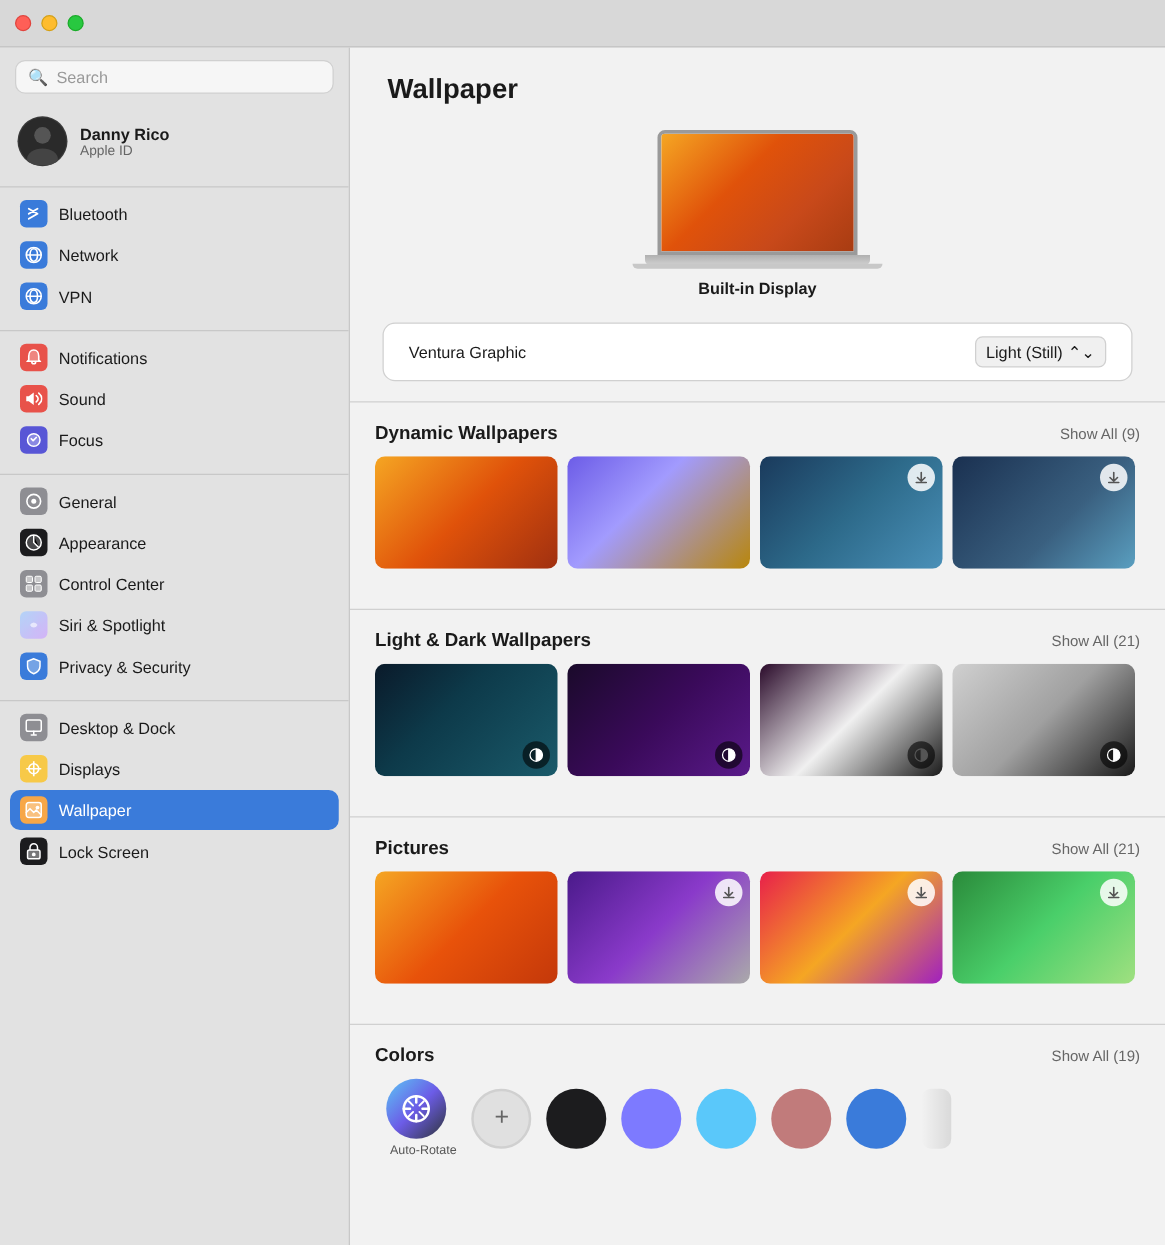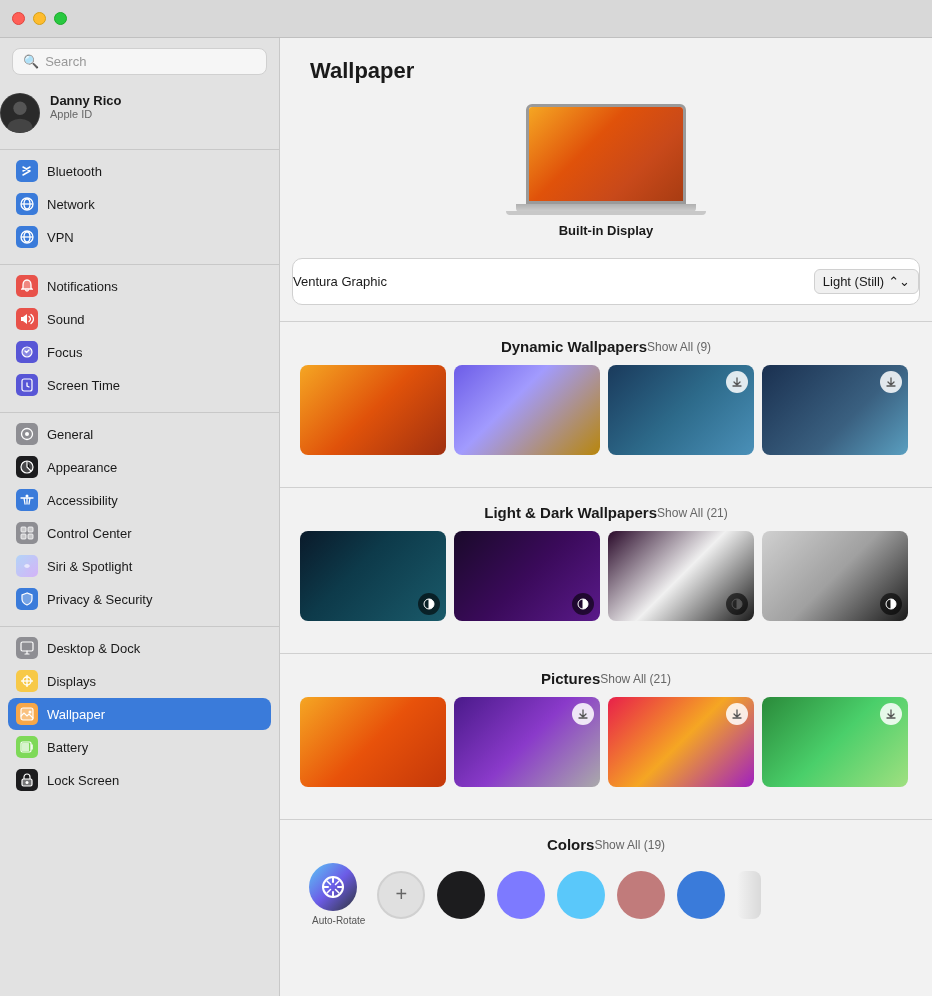--- a/index.html
+++ b/index.html
@@ -81,22 +81,22 @@
       outline: none;
       font-size: 13px;
       color: #555;
       width: 100%;
     }
     .search-input::placeholder { color: #999; }
 
     
     .user-profile {
       display: flex;
-      align-items: flex-start;
-      padding: 8px 0 12px;
+      align-items: center;
+      padding: 8px 14px 12px;
       gap: 10px;
       cursor: pointer;
     }
     .user-avatar {
       width: 40px;
       height: 40px;
       border-radius: 50%;
       background: #3a3a3a;
       display: flex;
       align-items: center;
@@ -234,22 +234,22 @@
     }
     .display-label {
       font-size: 13px;
       font-weight: 600;
       color: #1a1a1a;
       margin-top: 8px;
     }
 
     
     .wallpaper-selector {
-      margin: 0 12px;
-      padding: 10px 0;
+      margin: 0 26px;
+      padding: 10px 20px;
       background: white;
       border-radius: 10px;
       display: flex;
       align-items: center;
       justify-content: space-between;
       border: 1px solid #d0d0d0;
       flex-shrink: 0;
     }
     .wallpaper-name {
       font-size: 13px;
@@ -274,21 +274,21 @@
       background: #d0d0d0;
       margin: 16px 0;
     }
 
     
     .wallpaper-section {
       padding: 0 20px 16px;
     }
     .section-header {
       display: flex;
-      justify-content: center;
+      justify-content: space-between;
       align-items: center;
       margin-bottom: 10px;
     }
     .section-title {
       font-size: 15px;
       font-weight: 700;
       color: #1a1a1a;
     }
     .show-all-btn {
       font-size: 12px;
@@ -516,29 +516,20 @@
       </div>
       <div class="sidebar-item">
         <div class="item-icon icon-focus">
           <svg width="14" height="14" viewBox="0 0 14 14" fill="none">
             <path d="M7 2a5 5 0 000 10A5 5 0 007 2z" fill="white" fill-opacity="0.3" stroke="white" stroke-width="1.2"></path>
             <path d="M9 5L6.5 7.5 5 6" stroke="white" stroke-width="1.4" stroke-linecap="round" stroke-linejoin="round"></path>
           </svg>
         </div>
         <span class="item-label">Focus</span>
       </div>
-      <div class="sidebar-item">
-        <div class="item-icon icon-screentime">
-          <svg width="12" height="14" viewBox="0 0 12 14" fill="none">
-            <rect x="1" y="1" width="10" height="12" rx="2" stroke="white" stroke-width="1.2"></rect>
-            <path d="M6 5v3l2 1" stroke="white" stroke-width="1.3" stroke-linecap="round"></path>
-          </svg>
-        </div>
-        <span class="item-label">Screen Time</span>
-      </div>
     </div>
 
     <div class="sidebar-divider"></div>
 
     <div class="sidebar-section">
       <div class="sidebar-item">
         <div class="item-icon icon-general">
           <svg width="14" height="14" viewBox="0 0 14 14" fill="none">
             <circle cx="7" cy="7" r="5.5" stroke="white" stroke-width="1.3"></circle>
             <circle cx="7" cy="7" r="2" fill="white"></circle>
@@ -547,29 +538,20 @@
         <span class="item-label">General</span>
       </div>
       <div class="sidebar-item">
         <div class="item-icon icon-appearance">
           <svg width="14" height="14" viewBox="0 0 14 14">
             <circle cx="7" cy="7" r="6" fill="white" fill-opacity="0.2" stroke="white" stroke-width="1.2"></circle>
             <path d="M7 1v6l4 4" stroke="white" stroke-width="1.2"></path>
           </svg>
         </div>
         <span class="item-label">Appearance</span>
-      </div>
-      <div class="sidebar-item">
-        <div class="item-icon icon-accessibility">
-          <svg width="14" height="14" viewBox="0 0 14 14" fill="none">
-            <circle cx="7" cy="3" r="1.5" fill="white"></circle>
-            <path d="M1 5h12M4 5l1 6M10 5l-1 6M7 5v6" stroke="white" stroke-width="1.3" stroke-linecap="round"></path>
-          </svg>
-        </div>
-        <span class="item-label">Accessibility</span>
       </div>
       <div class="sidebar-item">
         <div class="item-icon icon-controlcenter">
           <svg width="14" height="14" viewBox="0 0 14 14" fill="none">
             <rect x="1" y="1" width="5" height="5" rx="1" fill="white" fill-opacity="0.5" stroke="white" stroke-width="0.8"></rect>
             <rect x="8" y="1" width="5" height="5" rx="1" fill="white" fill-opacity="0.5" stroke="white" stroke-width="0.8"></rect>
             <rect x="1" y="8" width="5" height="5" rx="1" fill="white" fill-opacity="0.5" stroke="white" stroke-width="0.8"></rect>
             <rect x="8" y="8" width="5" height="5" rx="1" fill="white" fill-opacity="0.5" stroke="white" stroke-width="0.8"></rect>
           </svg>
         </div>
@@ -626,30 +608,20 @@
         <div class="item-icon icon-wallpaper">
           <svg width="14" height="14" viewBox="0 0 14 14" fill="none">
             <rect x="1" y="1" width="12" height="12" rx="2" fill="white" fill-opacity="0.3" stroke="white" stroke-width="1.2"></rect>
             <path d="M1 9l3-3 3 3 2-2 4 4" stroke="white" stroke-width="1.2" stroke-linecap="round"></path>
             <circle cx="10" cy="5" r="1.5" fill="white"></circle>
           </svg>
         </div>
         <span class="item-label">Wallpaper</span>
       </div>
       <div class="sidebar-item">
-        <div class="item-icon icon-battery">
-          <svg width="14" height="12" viewBox="0 0 14 12" fill="none">
-            <rect x="1" y="1" width="10" height="10" rx="1.5" stroke="white" stroke-width="1.2"></rect>
-            <rect x="2" y="2" width="7" height="8" rx="0.5" fill="white" fill-opacity="0.7"></rect>
-            <path d="M12 4v4" stroke="white" stroke-width="1.5" stroke-linecap="round"></path>
-          </svg>
-        </div>
-        <span class="item-label">Battery</span>
-      </div>
-      <div class="sidebar-item">
         <div class="item-icon icon-lockscreen">
           <svg width="12" height="14" viewBox="0 0 12 14" fill="none">
             <rect x="1" y="6" width="10" height="7" rx="1.5" fill="white" fill-opacity="0.4" stroke="white" stroke-width="1.2"></rect>
             <path d="M3 6V4a3 3 0 016 0v2" stroke="white" stroke-width="1.2"></path>
             <circle cx="6" cy="9.5" r="1.5" fill="white"></circle>
           </svg>
         </div>
         <span class="item-label">Lock Screen</span>
       </div>
     </div>

